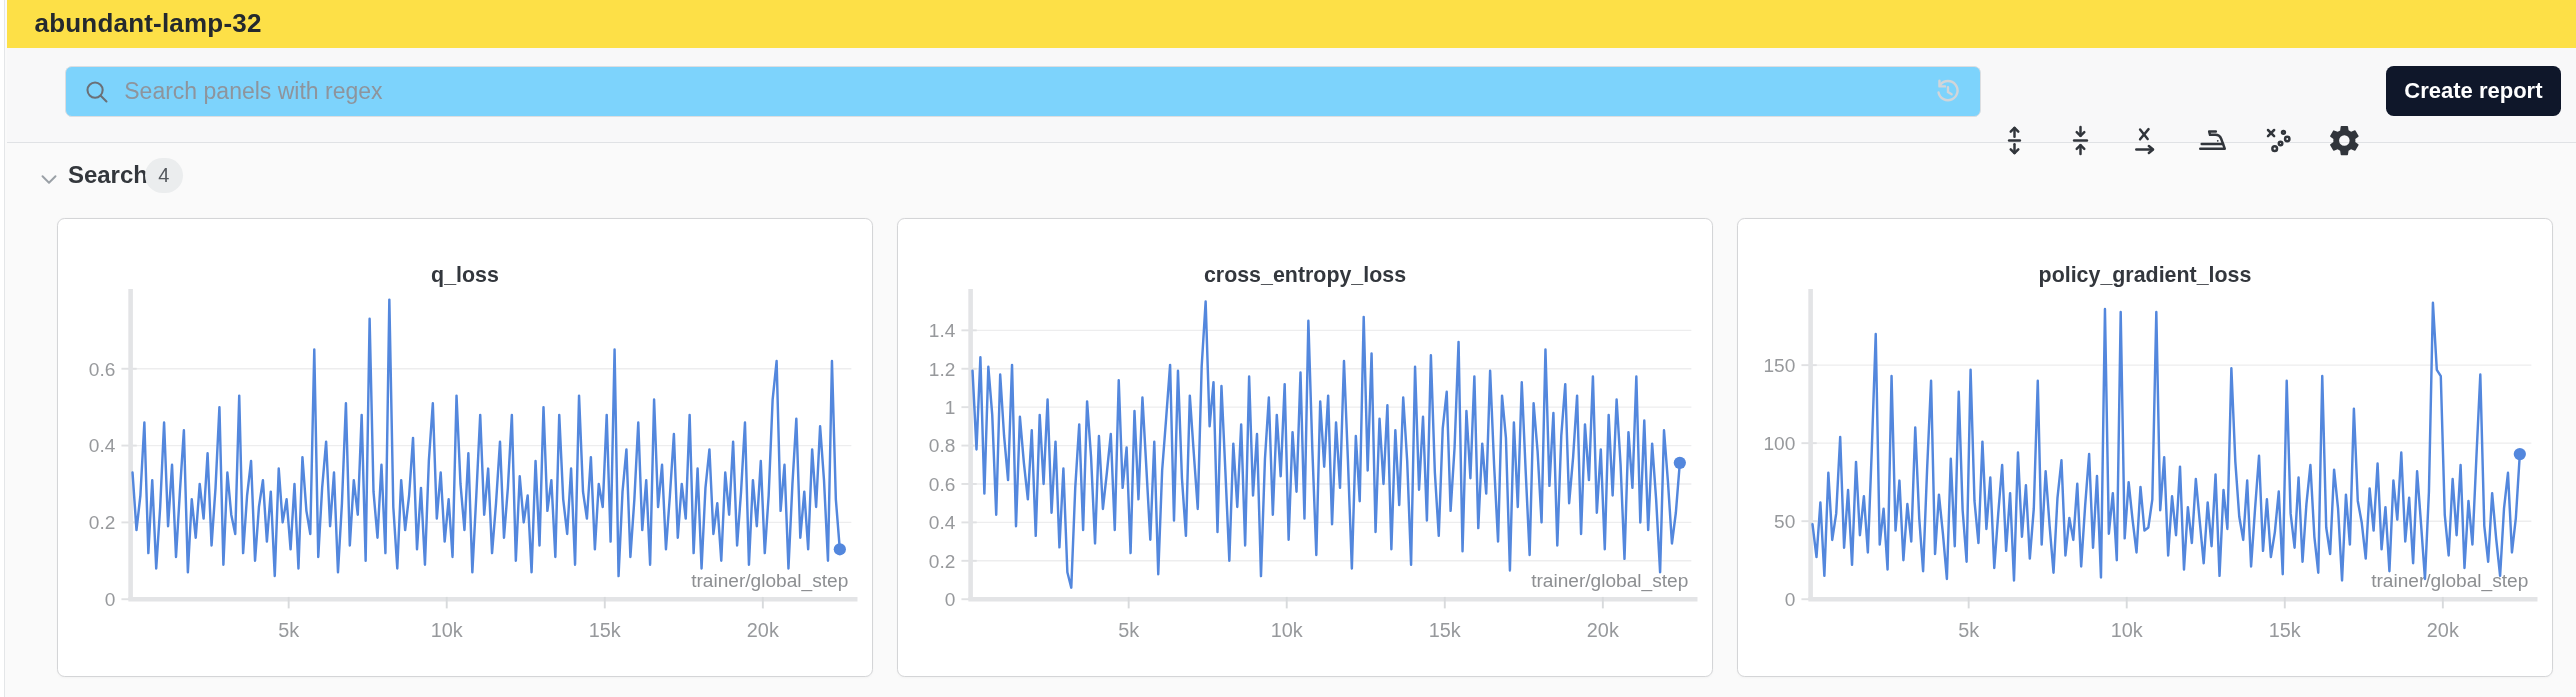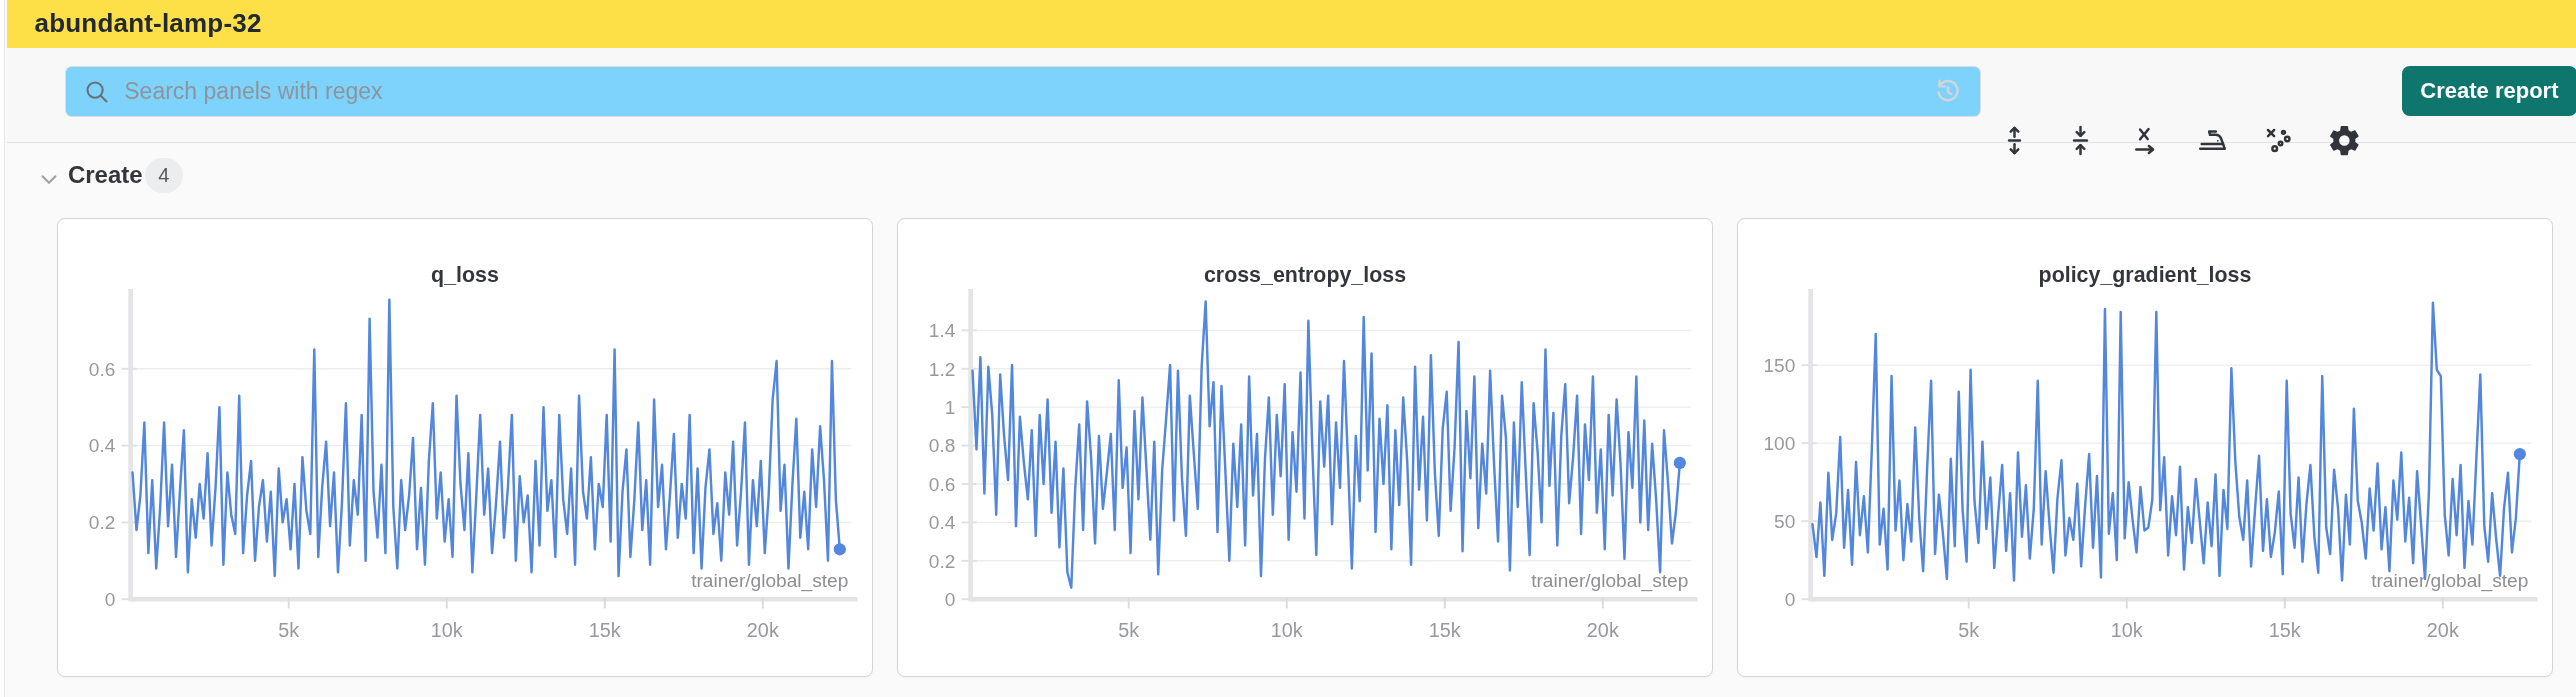--- a/index.html
+++ b/index.html
@@ -9,21 +9,21 @@
   .titlebar { position:absolute; left:6.9px; top:0; right:0; height:48px; background:#fde047; }
   .page-title { position:absolute; left:27.6px; top:8.4px; font-size:26px; font-weight:600; color:#24292e; letter-spacing:0.2px; }
   .toolbar-row { position:absolute; left:6.9px; top:48px; right:0; height:95px; background:#f8f8f9; border-bottom:1.5px solid #e0e2e5; }
   .search-wrap { position:absolute; left:58px; top:18.4px; width:1916px; height:51px; background:#7dd3fc; border:1.5px solid #dcdee1; border-radius:6.9px; display:flex; align-items:center; }
   .search-wrap svg.mag { margin-left:17px; flex:0 0 auto; }
   .search-input { flex:1; border:none; outline:none; height:46px; font-size:23px; color:#3a3f45; padding-left:13.8px; font-family:"Liberation Sans","DejaVu Sans",sans-serif; background:transparent; }
   .search-input::placeholder { color:#8e949c; }
   .history-btn { flex:0 0 auto; margin-right:12.3px; width:40px; height:40px; display:flex; align-items:center; justify-content:center; background:transparent; border:none; }
   .icon-strip { position:absolute; left:1989px; top:73px; width:368px; height:38px; display:flex; justify-content:space-between; align-items:center; }
   .icon-btn { width:38px; height:38px; display:flex; align-items:center; justify-content:center; background:transparent; border:none; cursor:pointer; }
-  .create-report { position:absolute; left:2379px; top:18.4px; width:175px; height:50px; border:none; border-radius:7.7px; background:#0f766e; color:#ffffff; font-size:22px; font-weight:600; font-family:"Liberation Sans","DejaVu Sans",sans-serif; cursor:pointer;margin-left:16px; }
+  .create-report { position:absolute; left:2379px; top:18.4px; width:175px; height:50px; border:none; border-radius:7.7px; background:#0f172a; color:#ffffff; font-size:22px; font-weight:600; font-family:"Liberation Sans","DejaVu Sans",sans-serif; cursor:pointer; }
   .section-head { position:absolute; left:6.9px; top:143px; right:0; height:74px; }
   .chev { position:absolute; left:29px; top:23px; }
   .charts-label { position:absolute; left:61px; top:18.4px; font-size:24px; font-weight:600; color:#33373c; }
   .count-badge { position:absolute; left:138px; top:15.3px; min-width:38px; height:35px; padding:0 12.3px; background:#ebedee; border-radius:18.4px; display:flex; align-items:center; justify-content:center; font-size:20px; color:#55595e; }
   .add-panel { position:absolute; left:2378px; top:10px; width:176px; height:53px; background:transparent; border:1.5px solid #c6c8cb; border-radius:6.9px; font-size:22px; color:#6e7378; font-family:"Liberation Sans","DejaVu Sans",sans-serif; cursor:pointer; }
   .panels { position:absolute; left:57px; top:218px; width:2499px; height:460px; }
   .panel { position:absolute; top:0; width:816px; height:459px; background:#ffffff; border:1.5px solid #d4d5d7; border-radius:7.7px; box-shadow:0 0.8px 2.3px rgba(0,0,0,0.03); }
   .panel svg.chart { width:100%; height:100%; display:block; }
   .p0 { left:0; } .p1 { left:840px; } .p2 { left:1680px; }
   svg text { font-family:"Liberation Sans","DejaVu Sans",sans-serif; }
@@ -105,21 +105,21 @@
     </button>
   </div>
 
   <button class="create-report">Create report</button>
 </div>
 
 <div class="section-head">
   <svg class="chev" width="26" height="26" viewBox="0 0 24 24">
     <path d="M6 9.5l6 6 6-6" fill="none" stroke="#9aa0a6" stroke-width="1.8" stroke-linecap="round" stroke-linejoin="round"></path>
   </svg>
-  <div class="charts-label">Create</div>
+  <div class="charts-label">Search</div>
   <div class="count-badge">4</div>
 </div>
 
 <div class="panels">
   <div class="panel p0">
     <svg class="chart" viewBox="0 0 1065 597">
         <line x1="83" x2="103" y1="497" y2="497" stroke="#e0e1e3" stroke-width="2.5"></line>
         <text x="75" y="506" text-anchor="end" fill="#97999c" font-size="25">0</text>
         <line x1="95" x2="1038" y1="396.4871794871795" y2="396.4871794871795" stroke="#ededee" stroke-width="1.8"></line>
         <line x1="83" x2="103" y1="396.4871794871795" y2="396.4871794871795" stroke="#e0e1e3" stroke-width="2.5"></line>

